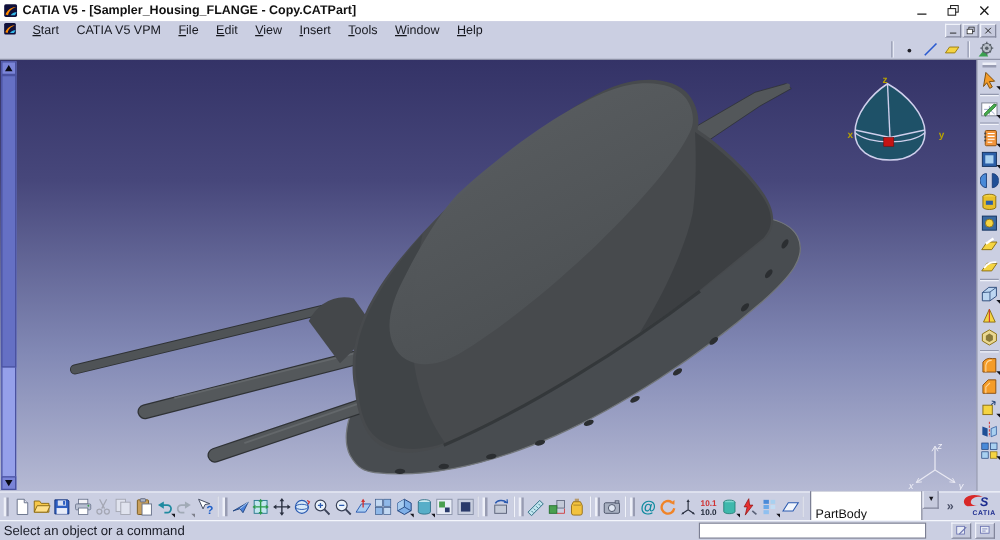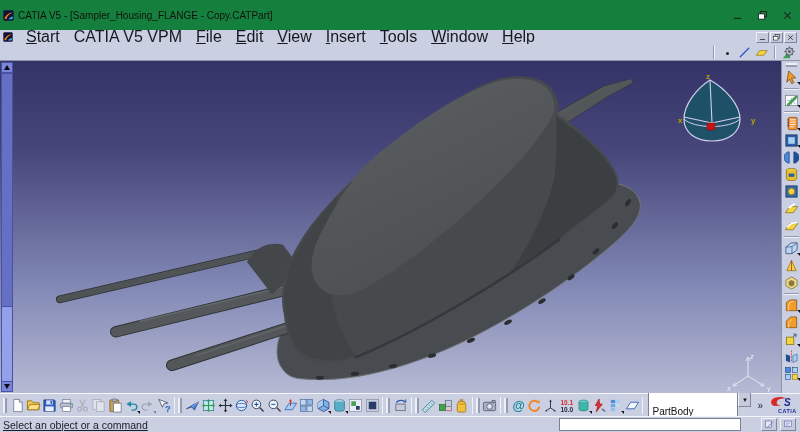--- a/index.html
+++ b/index.html
@@ -1,31 +1,31 @@
 <!DOCTYPE html>
 <html style="--vp-top: #343367; --vp-mid: #8289b5; --vp-bottom: #b6bad4; --sc-thumb: #6570c4; --sc-track: #95a0ea;"><head>
 <meta charset="utf-8">
 <style>
   * { box-sizing: border-box; margin: 0; padding: 0; }
   html,body { width:800px; height:432px; overflow:hidden;
     font-family:"Liberation Sans", sans-serif; background:#cbcfe2; }
   #app { width:800px; height:432px; display:flex; flex-direction:column; }
 
   
-  .titlebar { height:30px; background:#15803d; display:flex; align-items:center;
-    padding-left:3px; gap:4px; font-size:10px; color:#111; flex:0 0 auto; }
+  .titlebar { height:17px; background:#ffffff; display:flex; align-items:center;
+    padding-left:3px; gap:4px; font-size:10px; color:#111; flex:0 0 auto;font-weight:bold; }
   .titlebar .app-icon svg { display:block; }
   .title-text { white-space:nowrap; }
   .win-controls { margin-left:auto; display:flex; }
   .win-btn { width:25px; height:15px; display:flex; align-items:center; justify-content:center; }
   .win-btn svg { display:block; }
 
   
   .menubar { height:14px; background:#cbcfe2; display:flex; align-items:center;
-    font-size:16px; color:#16181f; padding-left:3px; flex:0 0 auto; }
+    font-size:10px; color:#16181f; padding-left:3px; flex:0 0 auto; }
   .menubar .app-icon { margin-right:6px; }
   #menu-items { display:flex; }
   .menu-item { padding:0 7px; white-space:nowrap; cursor:default; }
   .doc-controls { margin-left:auto; display:flex; gap:1px; padding-right:3px; }
   .doc-btn { width:13px; height:11px; background:#c6cadd;
     border:1px solid; border-color:#f0f2fa #82869c #82869c #f0f2fa;
     display:flex; align-items:center; justify-content:center; }
 
   
   .toolbar-top { height:17px; background:#cbcfe2; border-bottom:1px solid #8f93a8;
@@ -83,21 +83,21 @@
   .combo-btn { width:13px; height:15px; background:#c6cadd;
     border:1px solid; border-color:#f0f2fa #82869c #82869c #f0f2fa;
     font-size:6px; display:flex; align-items:center; justify-content:center; color:#15151c; }
   .overflow-chevron { font-size:10px; color:#4a5068; margin:0 4px 0 6px; font-weight:bold; }
   .ds-logo { margin-left:auto; margin-right:1px; }
 
   
   .statusbar { height:16px; background:#cbcfe2; border-top:1px solid #f4f6fc;
     display:flex; align-items:center; font-size:10.5px; color:#1a1c26;
     padding:0 3px; flex:0 0 auto; }
-  .sb-msg { white-space:nowrap;text-decoration:underline; }
+  .sb-msg { white-space:nowrap; }
   .cmd-input { margin-left:auto; width:182px; height:13px; border:1px solid #7b7f94;
     background:#fff; font-size:9px; font-family:"Liberation Sans",sans-serif; }
   .sb-btns { display:flex; gap:3px; margin-left:20px; padding-right:1px; }
   .sb-btn { width:16px; height:13px; background:#c6cadd;
     border:1px solid; border-color:#f0f2fa #82869c #82869c #f0f2fa;
     display:flex; align-items:center; justify-content:center; }
   u { text-decoration:underline; }
 </style>
 </head>
 <body>

